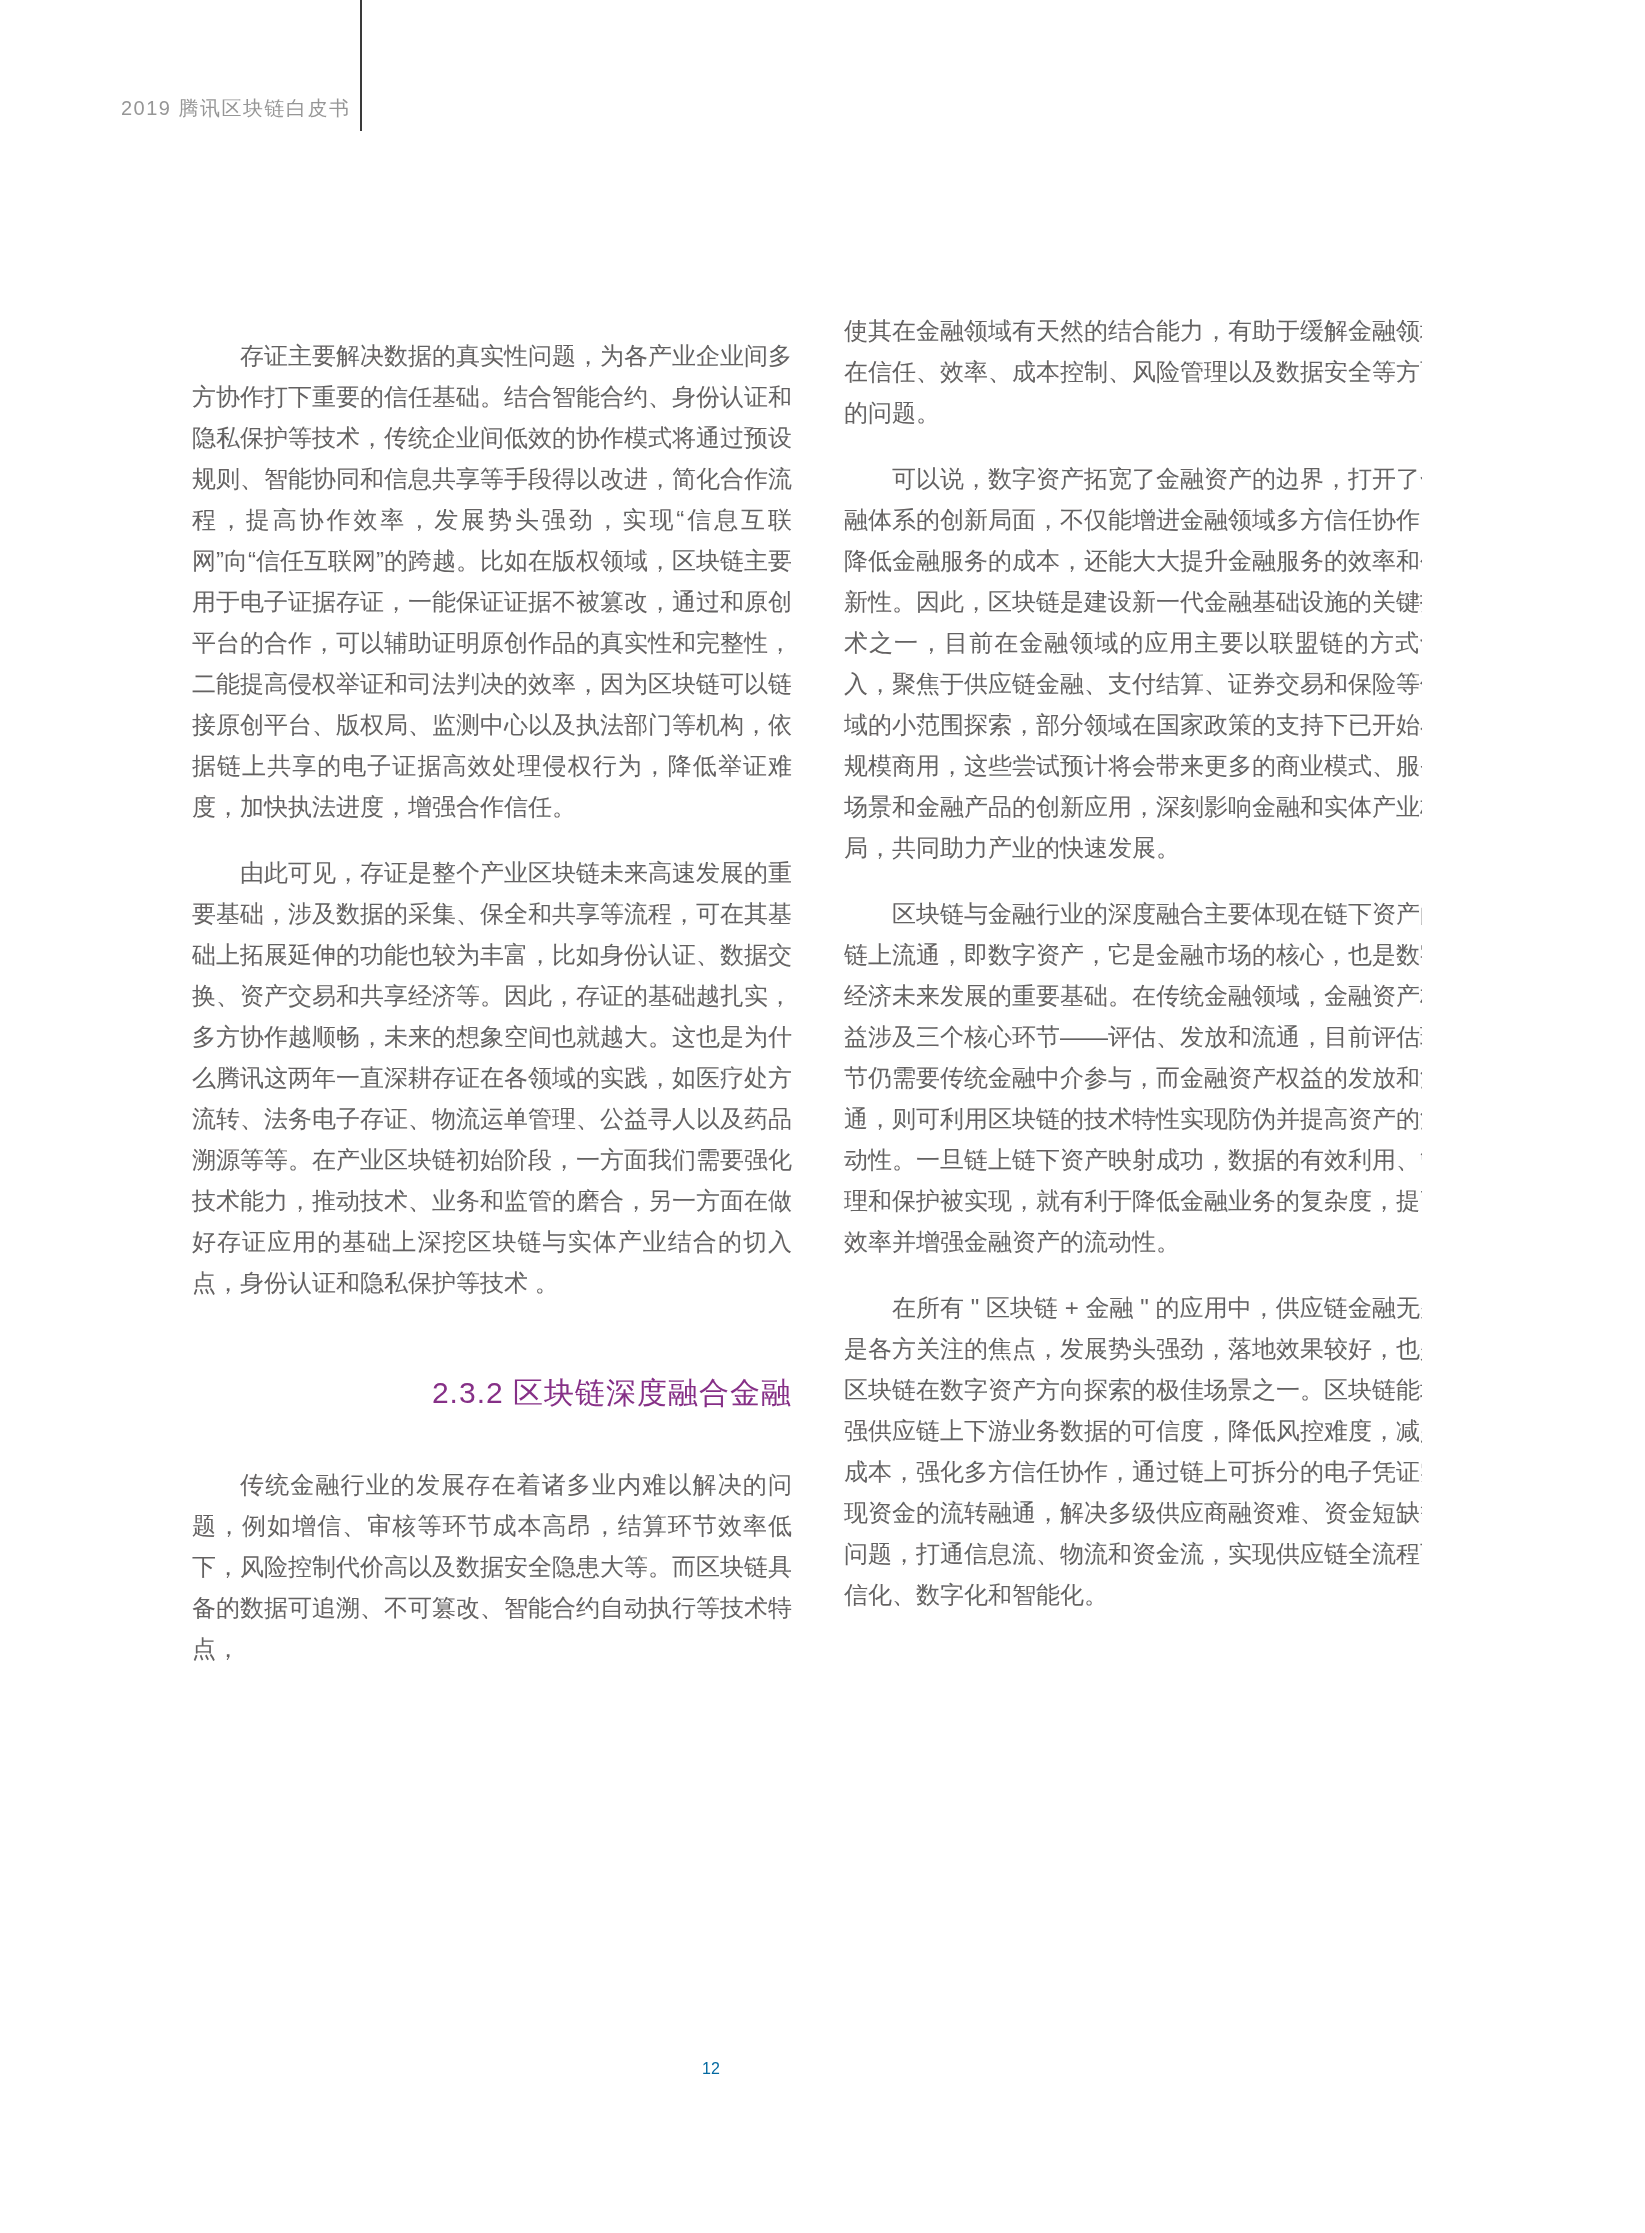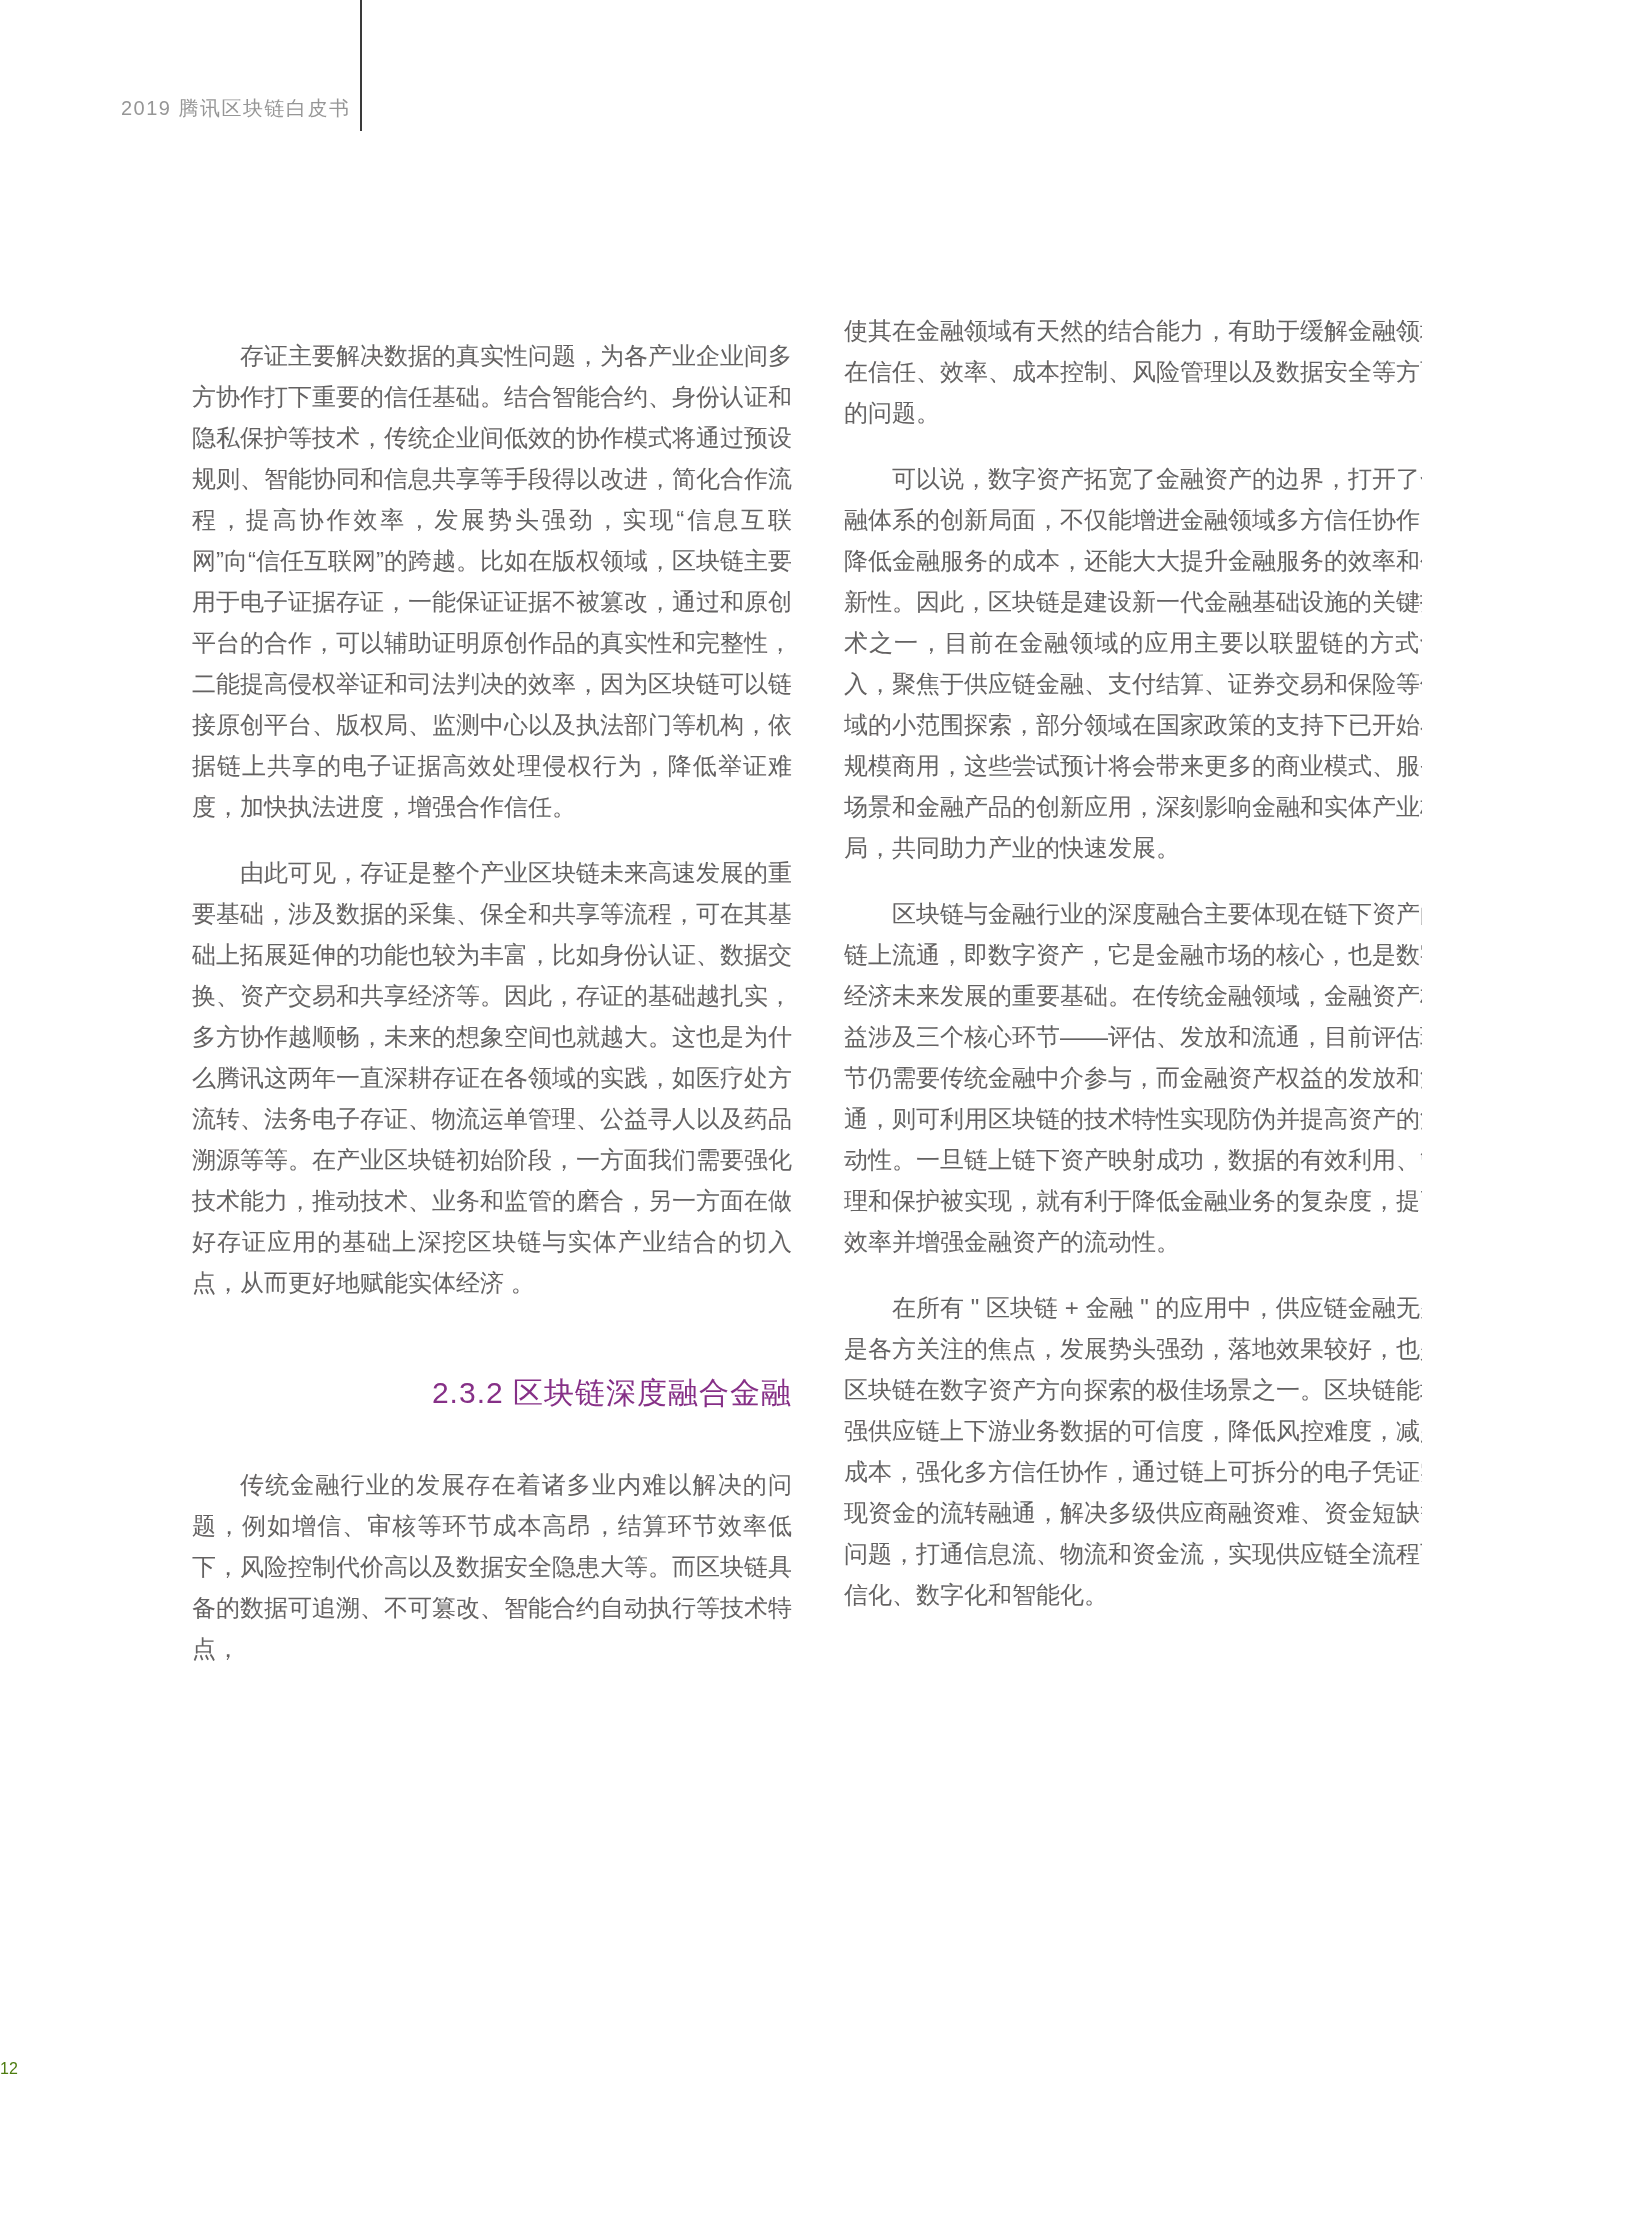--- a/index.html
+++ b/index.html
@@ -57,36 +57,37 @@
     color: #863087;
     letter-spacing: 1px;
     white-space: nowrap;
     text-align: right;
   }
   .page-number {
     position: absolute;
     top: 2060px;
     left: 0;
     width: 100%;
+    text-align: center;
     font-size: 16px;
-    color: #4d7c0f;
+    color: #0369a1;
   }
 </style>
 </head>
 <body>
 
 <div class="page">
 
   <div class="header-title">2019 腾讯区块链白皮书</div>
 
   <div class="header-rule"></div>
 
   <div class="column col-left">
     <p class="body">存证主要解决数据的真实性问题，为各产业企业间多方协作打下重要的信任基础。结合智能合约、身份认证和隐私保护等技术，传统企业间低效的协作模式将通过预设规则、智能协同和信息共享等手段得以改进，简化合作流程，提高协作效率，发展势头强劲，实现“信息互联网”向“信任互联网”的跨越。比如在版权领域，区块链主要用于电子证据存证，一能保证证据不被篡改，通过和原创平台的合作，可以辅助证明原创作品的真实性和完整性，二能提高侵权举证和司法判决的效率，因为区块链可以链接原创平台、版权局、监测中心以及执法部门等机构，依据链上共享的电子证据高效处理侵权行为，降低举证难度，加快执法进度，增强合作信任。</p>
-    <p class="body">由此可见，存证是整个产业区块链未来高速发展的重要基础，涉及数据的采集、保全和共享等流程，可在其基础上拓展延伸的功能也较为丰富，比如身份认证、数据交换、资产交易和共享经济等。因此，存证的基础越扎实，多方协作越顺畅，未来的想象空间也就越大。这也是为什么腾讯这两年一直深耕存证在各领域的实践，如医疗处方流转、法务电子存证、物流运单管理、公益寻人以及药品溯源等等。在产业区块链初始阶段，一方面我们需要强化技术能力，推动技术、业务和监管的磨合，另一方面在做好存证应用的基础上深挖区块链与实体产业结合的切入点，从而更好地赋能实体经济 。</p>
+    <p class="body">由此可见，存证是整个产业区块链未来高速发展的重要基础，涉及数据的采集、保全和共享等流程，可在其基础上拓展延伸的功能也较为丰富，比如身份认证、数据交换、资产交易和共享经济等。因此，存证的基础越扎实，多方协作越顺畅，未来的想象空间也就越大。这也是为什么腾讯这两年一直深耕存证在各领域的实践，如医疗处方流转、法务电子存证、物流运单管理、公益寻人以及药品溯源等等。在产业区块链初始阶段，一方面我们需要强化技术能力，推动技术、业务和监管的磨合，另一方面在做好存证应用的基础上深挖区块链与实体产业结合的切入点，身份认证和隐私保护等技术 。</p>
     <h2 class="section-heading">2.3.2 区块链深度融合金融</h2>
     <p class="body after-heading">传统金融行业的发展存在着诸多业内难以解决的问题，例如增信、审核等环节成本高昂，结算环节效率低下，风险控制代价高以及数据安全隐患大等。而区块链具备的数据可追溯、不可篡改、智能合约自动执行等技术特点，</p>
   </div>
 
   <div class="column col-right">
     <p class="body first no-indent">使其在金融领域有天然的结合能力，有助于缓解金融领域在信任、效率、成本控制、风险管理以及数据安全等方面的问题。</p>
     <p class="body">可以说，数字资产拓宽了金融资产的边界，打开了金融体系的创新局面，不仅能增进金融领域多方信任协作，降低金融服务的成本，还能大大提升金融服务的效率和创新性。因此，区块链是建设新一代金融基础设施的关键技术之一，目前在金融领域的应用主要以联盟链的方式切入，聚焦于供应链金融、支付结算、证券交易和保险等领域的小范围探索，部分领域在国家政策的支持下已开始小规模商用，这些尝试预计将会带来更多的商业模式、服务场景和金融产品的创新应用，深刻影响金融和实体产业格局，共同助力产业的快速发展。</p>
     <p class="body">区块链与金融行业的深度融合主要体现在链下资产的链上流通，即数字资产，它是金融市场的核心，也是数字经济未来发展的重要基础。在传统金融领域，金融资产权益涉及三个核心环节——评估、发放和流通，目前评估环节仍需要传统金融中介参与，而金融资产权益的发放和流通，则可利用区块链的技术特性实现防伪并提高资产的流动性。一旦链上链下资产映射成功，数据的有效利用、管理和保护被实现，就有利于降低金融业务的复杂度，提高效率并增强金融资产的流动性。</p>
     <p class="body">在所有 " 区块链 + 金融 " 的应用中，供应链金融无疑是各方关注的焦点，发展势头强劲，落地效果较好，也是区块链在数字资产方向探索的极佳场景之一。区块链能增强供应链上下游业务数据的可信度，降低风控难度，减少成本，强化多方信任协作，通过链上可拆分的电子凭证实现资金的流转融通，解决多级供应商融资难、资金短缺等问题，打通信息流、物流和资金流，实现供应链全流程可信化、数字化和智能化。</p>
   </div>

